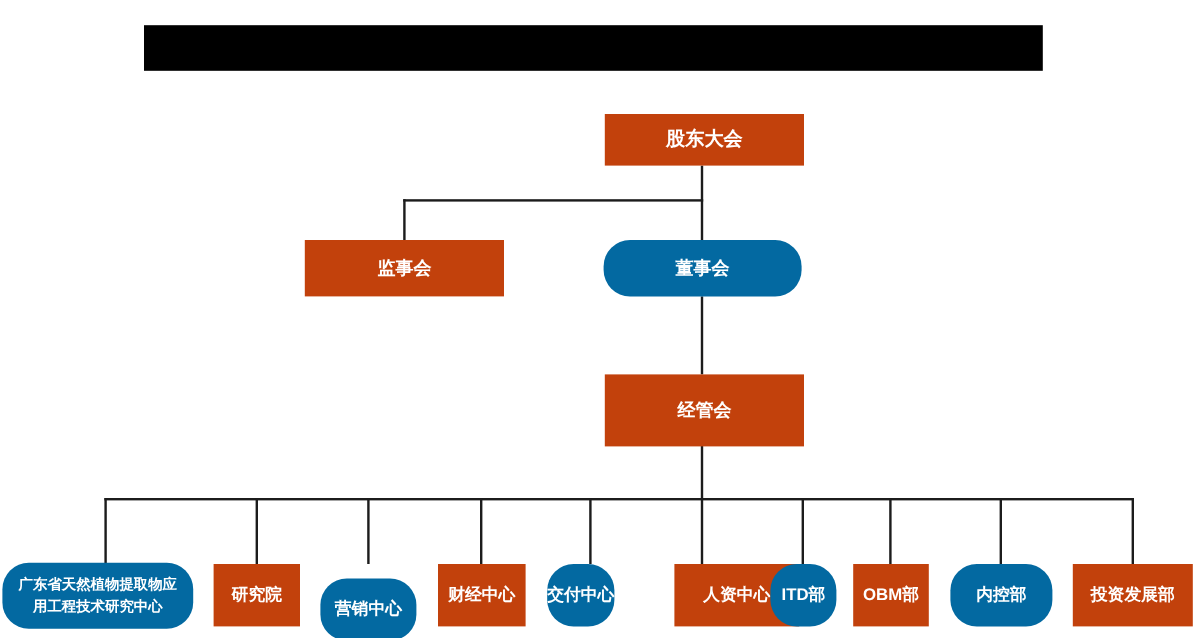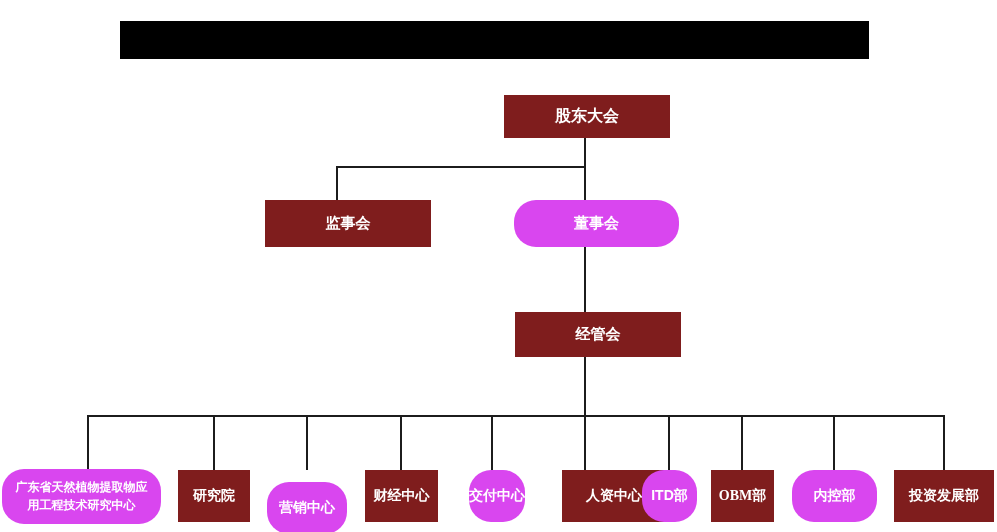--- a/index.html
+++ b/index.html
@@ -32,24 +32,24 @@
   .node {
     position: absolute;
     display: flex;
     align-items: center;
     justify-content: center;
     text-align: center;
     color: #ffffff;
     font-weight: bold;
     box-sizing: border-box;
   }
-  .node.dark  { background: #7f1d1d; }
-  .node.light { background: #d946ef; border-radius: 22px; }
+  .node.dark  { background: #c2410c; }
+  .node.light { background: #0369a1; border-radius: 22px; }
   .node.lvl1 { font-size: 16px; }
-  .node.lvl2 { font-size: 15px; margin-left: 11px; }
+  .node.lvl2 { font-size: 15px; }
   .node.dept { font-size: 14px; }
   .node.dept.long {
     font-size: 12px;
     line-height: 1.45;
     padding: 4px 10px;
   }
 </style>
 </head>
 <body>
 
@@ -78,46 +78,46 @@
     <span>股东大会</span>
   </div>
 
   <div class="node dark lvl2" style="left:254px; top:200px; width:166px; height:47px;">
     <span>监事会</span>
   </div>
   <div class="node light lvl2" style="left:503px; top:200px; width:165px; height:47px;">
     <span>董事会</span>
   </div>
 
-  <div class="node dark lvl2" style="left:504px; top:312px; width:166px; height:45px;">
+  <div class="node dark lvl2" style="left:504px; top:312px; width:166px; height:60px;">
     <span>经管会</span>
   </div>
 
   <div class="node light dept long" style="left:2px; top:469px; width:159px; height:55px;">
     <span>广东省天然植物提取物应用工程技术研究中心</span>
   </div>
   <div class="node dark dept" style="left:178px; top:470px; width:72px; height:52px;">
     <span>研究院</span>
   </div>
   <div class="node light dept" style="left:267px; top:470px; width:80px; height:52px;margin-top:12px;">
     <span>营销中心</span>
   </div>
   <div class="node dark dept" style="left:365px; top:470px; width:73px; height:52px;">
     <span>财经中心</span>
   </div>
-  <div class="node light dept" style="left:469px; top:470px; width:56px; height:52px;">
+  <div class="node light dept" style="left:456px; top:470px; width:56px; height:52px;">
     <span>交付中心</span>
   </div>
   <div class="node dark dept" style="left:562px; top:470px; width:104px; height:52px;">
     <span>人资中心</span>
   </div>
   <div class="node light dept" style="left:642px; top:470px; width:55px; height:52px;">
     <span>ITD部</span>
   </div>
-  <div class="node dark dept" style="left:711px; top:470px; width:63px; height:52px;font-family:Liberation Serif, serif;">
+  <div class="node dark dept" style="left:711px; top:470px; width:63px; height:52px;">
     <span>OBM部</span>
   </div>
   <div class="node light dept" style="left:792px; top:470px; width:85px; height:52px;">
     <span>内控部</span>
   </div>
   <div class="node dark dept" style="left:894px; top:470px; width:100px; height:52px;">
     <span>投资发展部</span>
   </div>
 
 </div>

